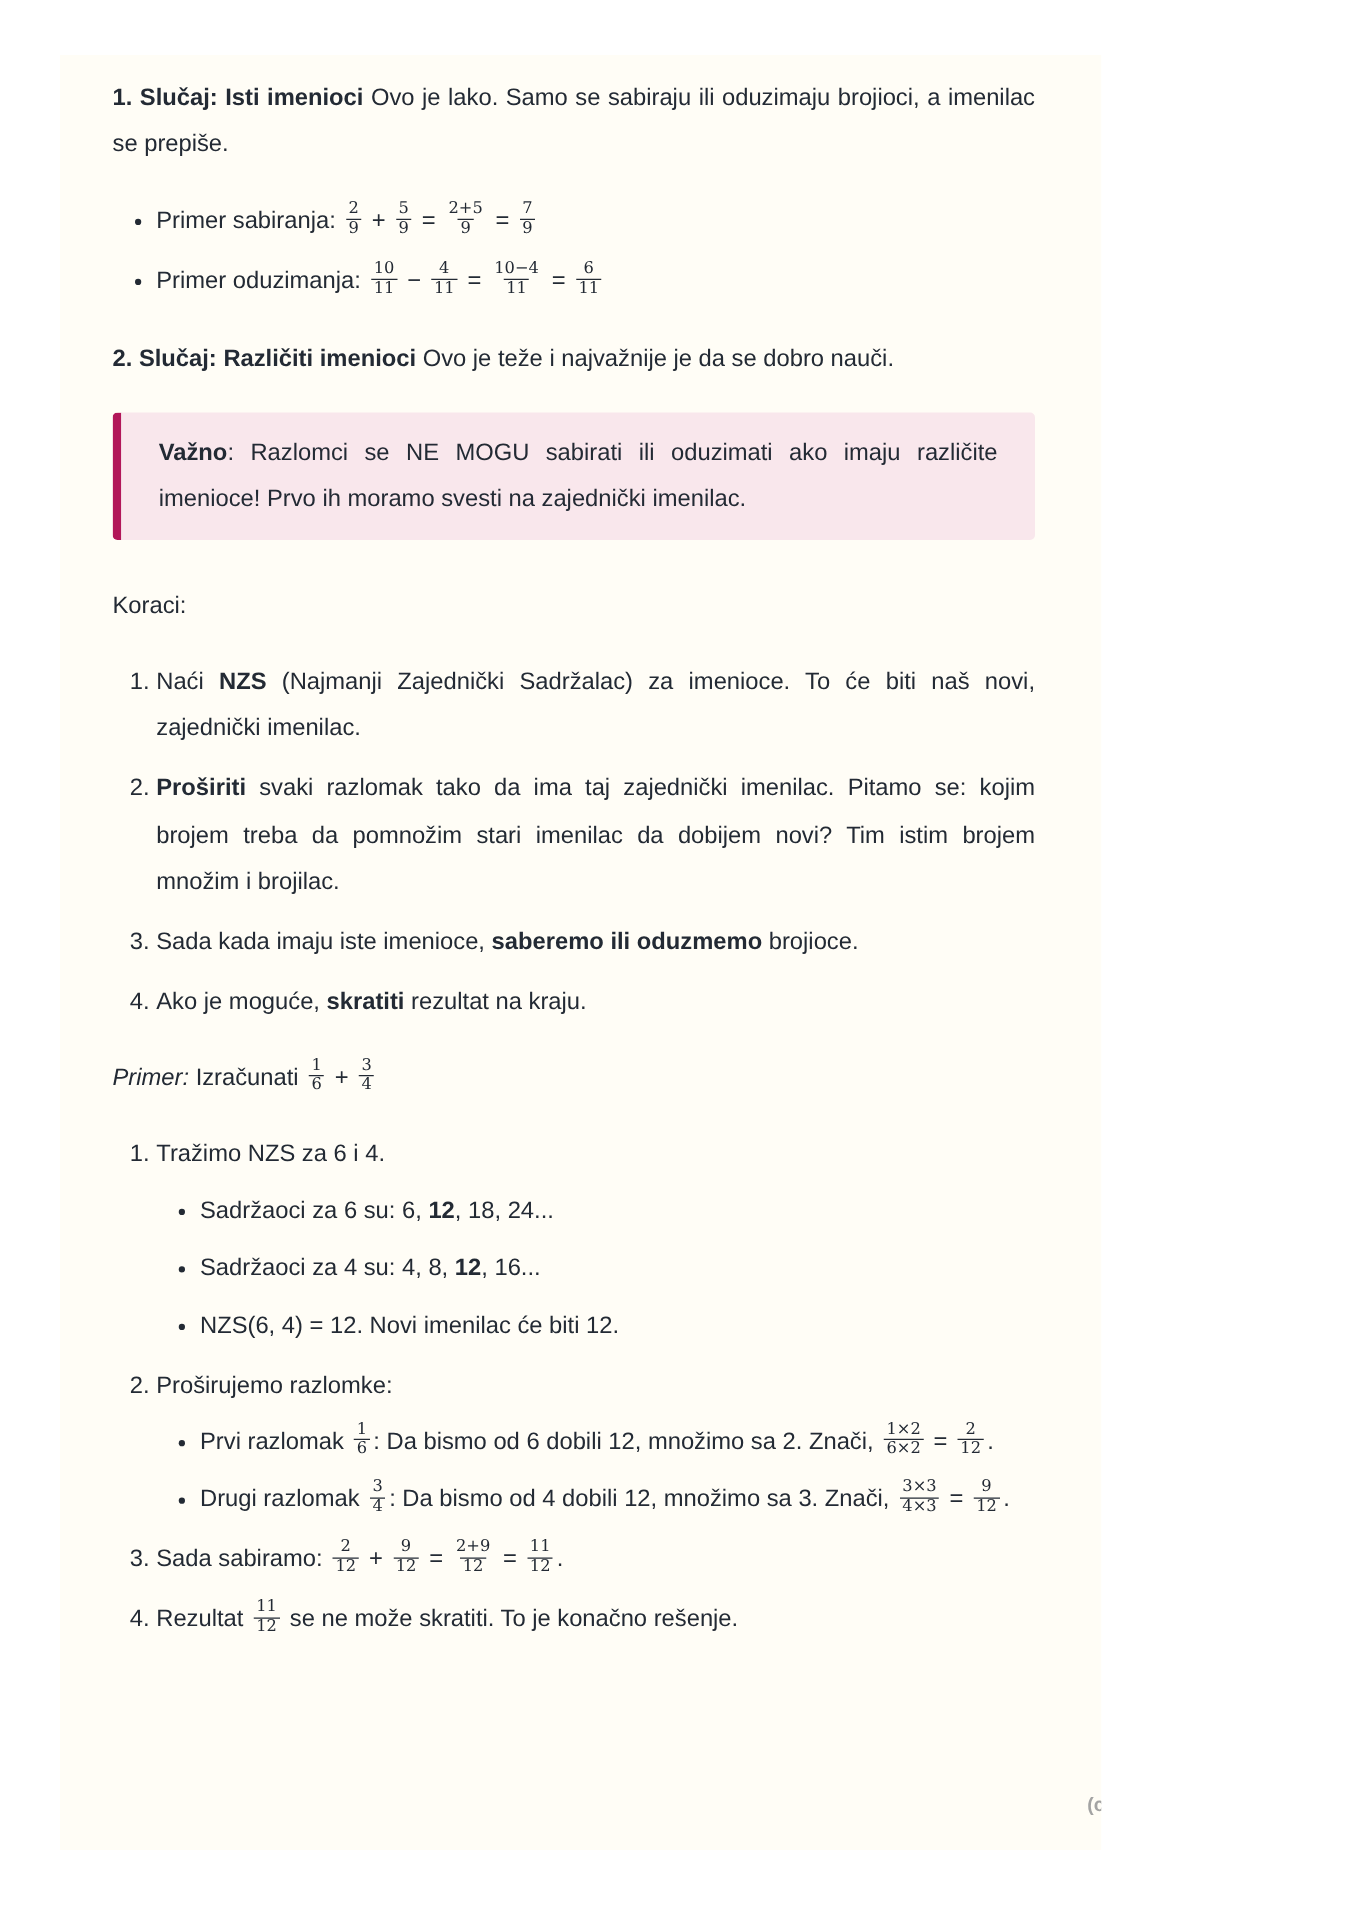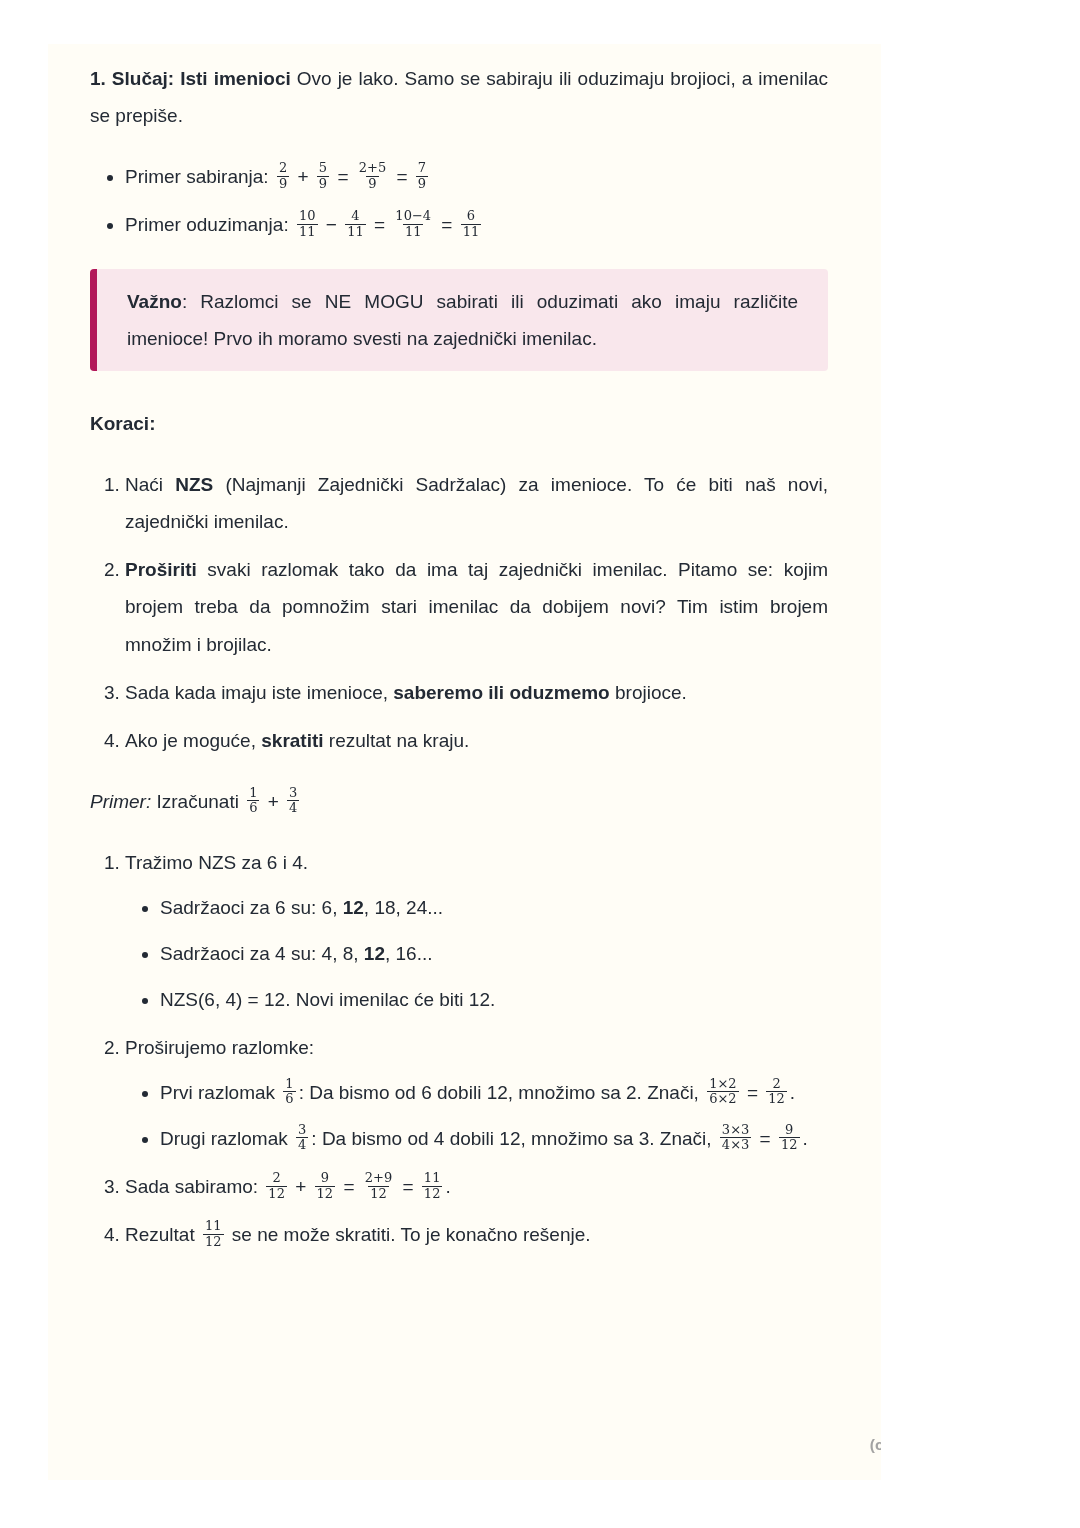--- a/index.html
+++ b/index.html
@@ -25,21 +25,21 @@
   b{font-weight:700;}
   .blist,.nlist{margin:0 0 24px;padding-left:35px;}
   .blist li,.nlist li{margin-bottom:11px;text-align:justify;}
   .blist li:last-child,.nlist li:last-child{margin-bottom:0;}
   .blist{list-style:disc;}
   .nlist{list-style:decimal;}
   .blist.nested{margin:8px 0 0;padding-left:35px;list-style:disc;}
   .blist.nested li{margin-bottom:9px;}
   .callout{background:var(--callout-bg);border-left:7px solid var(--callout-border);border-radius:4px;padding:14px 30px;margin:6px 0 34px;}
   .callout .para{margin:0;}
-  .bold{font-weight:700;}
+  .bold{font-weight:400;}
   .pink-heading{color:var(--accent-pink);font-size:27px;font-weight:700;line-height:1.3;margin:10px 0 30px;}
   .frac{display:inline-flex;flex-direction:column;align-items:center;font-family:"DejaVu Serif",serif;font-size:13px;line-height:1.12;vertical-align:middle;margin:0 3px;position:relative;top:-2px;font-weight:400;font-style:normal;}
   .frac .den{border-top:1px solid currentColor;}
   .frac .num,.frac .den{padding:0 2px;white-space:nowrap;}
   .footer{position:absolute;right:22px;bottom:26px;z-index:2;color:var(--footer-gray);font-size:15.5px;font-weight:bold;}
   #list-examples{margin-bottom:26px;}
   #list-steps{margin-bottom:24px;}
   #list-example-steps{margin-bottom:30px;}
 </style>
 </head>
@@ -71,20 +71,21 @@
               <span class="num">4</span>
               <span class="den">11</span>
             </span> = <span class="frac">
               <span class="num">10−4</span>
               <span class="den">11</span>
             </span> = <span class="frac">
               <span class="num">6</span>
               <span class="den">11</span>
             </span></li>
         </ul>
+      <p class="para"><b>2. Slučaj: Različiti imenioci</b> Ovo je teže i najvažnije je da se dobro nauči.</p>
       <div class="callout">
         <p class="para"><b>Važno</b>: Razlomci se NE MOGU sabirati ili oduzimati ako imaju različite imenioce! Prvo ih moramo svesti na zajednički imenilac.</p>
       </div>
       <p class="para bold">Koraci:</p>
       <ol class="nlist" id="list-steps">
           <li>Naći <b>NZS</b> (Najmanji Zajednički Sadržalac) za imenioce. To će biti naš novi, zajednički imenilac.</li>
           <li><b>Proširiti</b> svaki razlomak tako da ima taj zajednički imenilac. Pitamo se: kojim brojem treba da pomnožim stari imenilac da dobijem novi? Tim istim brojem množim i brojilac.</li>
           <li>Sada kada imaju iste imenioce, <b>saberemo ili oduzmemo</b> brojioce.</li>
           <li>Ako je moguće, <b>skratiti</b> rezultat na kraju.</li>
         </ol>

